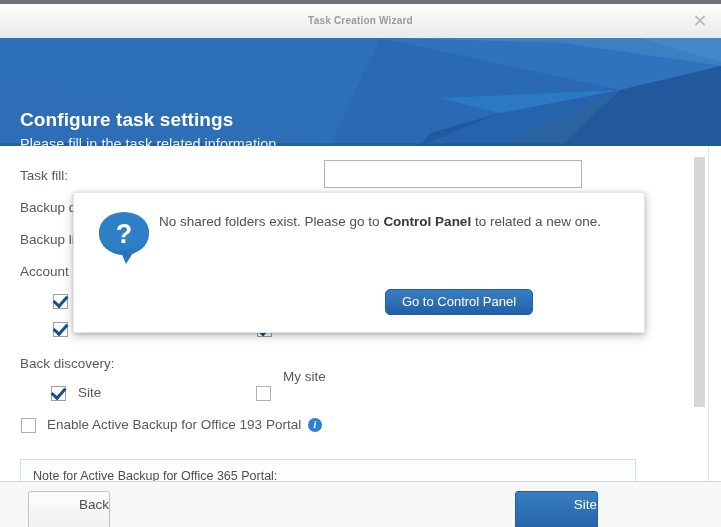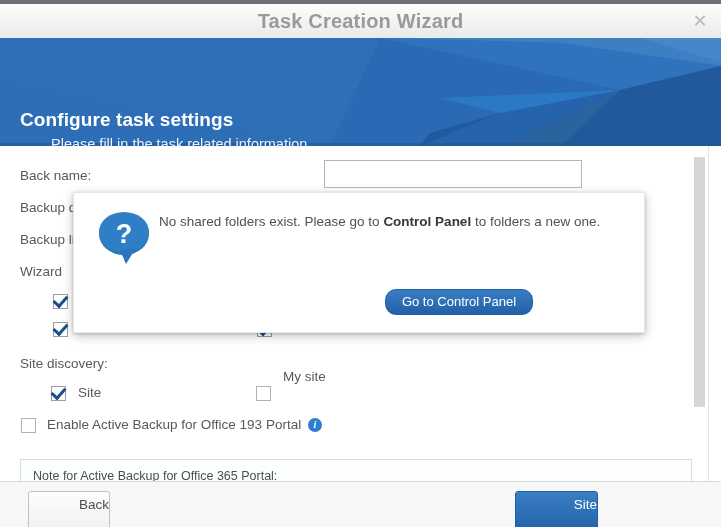--- a/index.html
+++ b/index.html
@@ -12,32 +12,32 @@
   .window{position:relative;width:721px;height:527px;overflow:hidden;background:#fff;}
 
   
   .topstrip{position:absolute;left:0;top:0;width:721px;height:4px;
             background:#6d7278;}
   .titlebar{position:absolute;left:0;top:4px;width:721px;height:34px;
             background:linear-gradient(to bottom,#fdfdfd 0%,#f3f3f3 55%,#e9e9e9 100%);
             border-bottom:1px solid #dcdcdc;}
   .title-text{position:absolute;left:0;top:4px;width:721px;height:34px;
               line-height:34px;text-align:center;
-              font-size:20px;font-weight:bold;color:#9a9a9a;letter-spacing:.2px;}
+              font-size:10px;font-weight:bold;color:#9a9a9a;letter-spacing:.2px;}
   .close-btn{position:absolute;right:8px;top:9px;width:26px;height:24px;
              line-height:24px;text-align:center;font-size:18px;color:#b9b9b9;
              cursor:pointer;font-weight:300;}
 
   
   .banner{position:absolute;left:0;top:38px;width:721px;height:108px;
           background:#2d6cb5;overflow:hidden;}
   .banner svg{position:absolute;left:0;top:0;width:721px;height:108px;display:block;}
   .banner-h1{position:absolute;left:20px;top:71px;font-size:19px;font-weight:bold;
              color:#ffffff;letter-spacing:.1px;z-index:3;}
-  .banner-h2{position:absolute;left:20px;top:98px;font-size:14.5px;color:#eaf2fb;z-index:3;margin-left:31px;}
+  .banner-h2{position:absolute;left:20px;top:98px;font-size:14.5px;color:#eaf2fb;z-index:3;}
 
   
   .body{position:absolute;left:0;top:146px;width:721px;height:335px;background:#fff;}
 
   .lbl{position:absolute;font-size:13.5px;color:#555a5e;white-space:nowrap;}
   .field{position:absolute;background:#fff;border:1px solid #b5b5b5;box-sizing:border-box;}
 
   .cbrow{position:absolute;}
   .cbox{position:absolute;width:15px;height:15px;box-sizing:border-box;
         border:1px solid #aeb2b6;background:#fff;}
@@ -47,21 +47,21 @@
       border:solid #1b4f8c;border-width:0 3px 3px 0;transform:rotate(42deg);
   }
   .cblabel{position:absolute;font-size:13.5px;color:#555a5e;white-space:nowrap;}
 
   .info-i{position:absolute;width:14px;height:14px;border-radius:50%;
           background:#2d7fd1;color:#fff;font-size:10px;font-weight:bold;
           font-style:italic;line-height:14px;text-align:center;
           font-family:"Liberation Serif",serif;cursor:pointer;}
 
   
-  .notebox{position:absolute;left:20px;top:459px;width:672px;height:28px;
+  .notebox{position:absolute;left:20px;top:459px;width:616px;height:28px;
            border:1px solid #cfe0ec;border-bottom:none;background:#fdfefe;
            box-sizing:border-box;overflow:hidden;}
   .notebox .noteline{position:absolute;left:12px;top:9px;font-size:12.5px;color:#4a4f53;
                      white-space:nowrap;}
 
   
   .sbar-track{position:absolute;left:694px;top:150px;width:11px;height:330px;background:#ffffff;}
   .sbar-thumb{position:absolute;left:694px;top:157px;width:11px;height:250px;
               background:#d6d6d6;cursor:pointer;}
   .sbar-edge{position:absolute;left:708px;top:146px;width:1px;height:335px;background:#e4e4e4;}
@@ -78,21 +78,21 @@
 
   
   .dlg{position:absolute;left:73px;top:192px;width:572px;height:141px;
        background:#ffffff;border:1px solid #e6e6e6;box-sizing:border-box;
        box-shadow:0 3px 10px rgba(0,0,0,.23), 0 1px 3px rgba(0,0,0,.16);}
   .dlg-icon{position:absolute;left:22px;top:17px;width:58px;height:56px;}
   .dlg-msg{position:absolute;left:85px;top:19px;width:466px;font-size:13.5px;
            color:#4d5256;line-height:20px;}
   .dlg-msg b{font-weight:bold;color:#34383b;}
   .dlg-btn{position:absolute;box-sizing:border-box;height:26px;font-size:13px;
-           border-radius:11px;cursor:pointer;text-align:center;line-height:24px;
+           border-radius:5px;cursor:pointer;text-align:center;line-height:24px;
            border:1px solid #c2c2c2;
            background:linear-gradient(to bottom,#fdfdfd,#eeeeee);color:#4a4f53;}
   .dlg-btn.primary{border:1px solid #1f5fa8;color:#fff;
            background:linear-gradient(to bottom,#3a7ec2,#2160a8);}
 </style>
 </head>
 <body>
 
 <div class="window">
 
@@ -116,42 +116,42 @@
       <polygon points="440,60 620,52 500,75" fill="#2c80cc" opacity="0.7"></polygon>
       <polygon points="640,0 721,0 721,24" fill="#4a90cf" opacity="0.55"></polygon>
       <rect x="0" y="105" width="721" height="3" fill="#1e5697" opacity="0.55"></rect>
     </svg>
     <div class="banner-h1">Configure task settings</div>
     <div class="banner-h2">Please fill in the task related information.</div>
   </div>
 
   <div class="body">
 
-    <div class="lbl" style="left:20px;top:22px;">Back name:</div>
+    <div class="lbl" style="left:20px;top:22px;">Task fill:</div>
     <input class="field" style="left: 324px; top: 14px; width: 258px; height: 28px; font-size: 13px; padding: 0px 5px;" placeholder="" value="">
 
     <div class="lbl" style="left:20px;top:54px;">Backup d</div>
     <input class="field" style="left: 324px; top: 46px; width: 258px; height: 28px; font-size: 13px; padding: 0px 5px;">
 
     <div class="lbl" style="left:20px;top:86px;">Backup li</div>
 
-    <div class="lbl" style="left:20px;top:118px;">Wizard </div>
+    <div class="lbl" style="left:20px;top:118px;">Account </div>
 
     <div class="cbrow">
       <span class="cbox checked" style="left:53px;top:148px;"></span>
       <span class="cblabel" style="left:79px;top:147px;"></span>
     </div>
     <div class="cbrow">
       <span class="cbox checked" style="left:53px;top:176px;"></span>
       <span class="cblabel" style="left:79px;top:175px;color:#33506e;">Contacts</span>
       <span class="cbox checked" style="left:257px;top:176px;"></span>
       <span class="cblabel" style="left:283px;top:175px;color:#33506e;">Calendar</span>
     </div>
 
-    <div class="lbl" style="left:20px;top:210px;">Site discovery:</div>
+    <div class="lbl" style="left:20px;top:210px;">Back discovery:</div>
 
     <div class="cbrow">
       <span class="cbox checked" style="left:51px;top:240px;"></span>
       <span class="cblabel" style="left:78px;top:239px;">Site</span>
       <span class="cbox" style="left:256px;top:240px;"></span>
       <span class="cblabel" style="left:283px;top:223px;">My site</span>
     </div>
 
     <div class="cbrow">
       <span class="cbox" style="left:21px;top:272px;"></span>
@@ -173,17 +173,17 @@
     <div class="btn primary" style="left:515px;top:9px;width:83px;">Site</div>
   </div>
 
   <div class="dlg">
     <svg class="dlg-icon" viewBox="0 0 58 56">
       <ellipse cx="28" cy="24" rx="25" ry="21" fill="#2a75bb"></ellipse>
       <ellipse cx="28" cy="22" rx="25" ry="20" fill="#2f7fc6"></ellipse>
       <path d="M24 40 L30 54 L40 38 Z" fill="#2a75bb"></path>
       <text x="28" y="33" font-family="'Liberation Sans',sans-serif" font-size="27" font-weight="bold" fill="#ffffff" text-anchor="middle">?</text>
     </svg>
-    <div class="dlg-msg"><span>No shared folders exist. Please go to </span><b>Control Panel</b><span> to folders a new one.</span></div>
+    <div class="dlg-msg"><span>No shared folders exist. Please go to </span><b>Control Panel</b><span> to related a new one.</span></div>
     <div class="dlg-btn primary" style="left:311px;top:96px;width:148px;">Go to Control Panel</div>
   </div>
 
 </div>
 
 </body></html>

